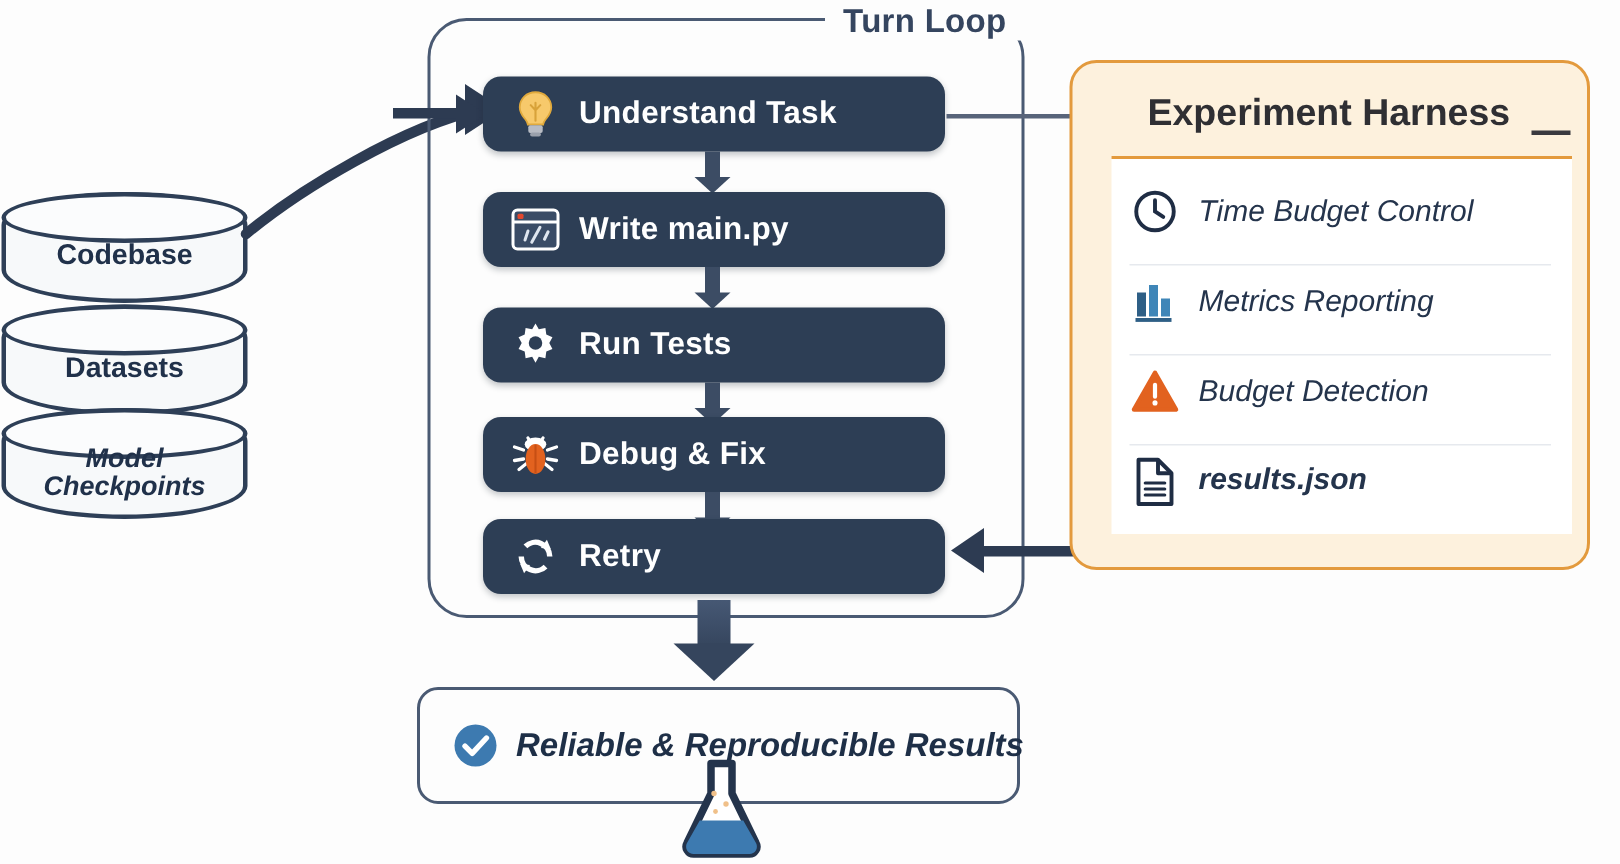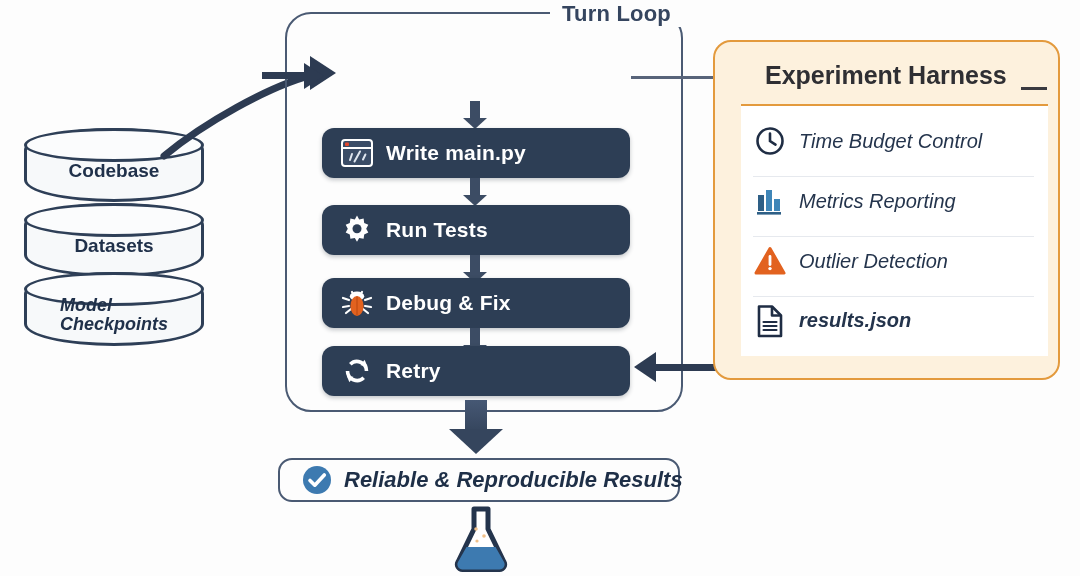--- a/index.html
+++ b/index.html
@@ -9,27 +9,27 @@
     font-family:"Liberation Sans", sans-serif;
     overflow:hidden;
   }
   #stage{position:relative;width:1080px;height:576px;}
 
   
   .abs{position:absolute;}
 
   
   .cyl{
-    position:absolute;left:24px;width:180px;height:74px;
+    position:absolute;left:1px;width:164px;height:74px;
     background:#f7f9fa;
     border:3px solid #2e3f57;
     border-radius:50%/22px;
     box-sizing:border-box;
     display:flex;align-items:center;justify-content:center;
-    text-align:left;
+    text-align:center;
     color:#20314a;
     font-size:19px;font-weight:700;
     line-height:1.05;
   }
   .cyl::before{
     content:"";position:absolute;left:-3px;right:-3px;top:-3px;height:34px;
     border:3px solid #2e3f57;border-radius:50%;
     background:#fbfcfd;box-sizing:border-box;
   }
   .cyl .lbl{position:relative;z-index:2;padding-top:12px;}
@@ -82,21 +82,21 @@
 
   
   #big-arrow-stem{position:absolute;left:465px;top:400px;width:22px;height:32px;
     background:linear-gradient(180deg,#465874,#35455d);}
   #big-arrow-head{position:absolute;left:449px;top:429px;width:0;height:0;
     border-left:27px solid transparent;border-right:27px solid transparent;
     border-top:25px solid #35455d;}
 
   
   #result-box{
-    position:absolute;left:278px;top:458px;width:402px;height:44px;
+    position:absolute;left:278px;top:458px;width:402px;height:78px;
     background:#fdfdfd;border:2.5px solid #4a5a73;border-radius:14px;
     box-sizing:border-box;display:flex;align-items:center;padding-left:22px;
   }
   #result-box .txt{
     font-size:22px;font-style:italic;font-weight:700;color:#1e2f47;
     margin-left:12px;white-space:nowrap;
   }
 
   
   #harness{
@@ -165,20 +165,31 @@
   </svg>
 
   <div id="turn-loop"></div>
   <div id="turn-loop-title">
     <span>Turn Loop</span>
   </div>
 
   <div id="loop-in-line" class="abs"></div>
   <div id="loop-in-head" class="abs"></div>
 
+  <div class="step" style="top:51px;">
+    <span class="ico">
+      <svg width="30" height="32" viewBox="0 0 30 32">
+        <path d="M15 1.5c-6 0-10.5 4.4-10.5 10 0 4 2.3 6.3 3.8 8.2 1 1.3 1.5 2.2 1.6 3.3h10.2c.1-1.1.6-2 1.6-3.3 1.5-1.9 3.8-4.2 3.8-8.2 0-5.6-4.5-10-10.5-10z" fill="#f7c96b" stroke="#e0a93c" stroke-width="1.2"></path>
+        <path d="M15 8.5v12M15 13.5l-3.2-3.4M15 13.5l3.2-3.4" stroke="#d8a23a" stroke-width="1.4" fill="none" stroke-linecap="round"></path>
+        <rect x="10.2" y="23.5" width="9.6" height="5.2" rx="1.4" fill="#b8bcc4"></rect>
+        <rect x="11.4" y="28.4" width="7.2" height="2.6" rx="1.3" fill="#9aa0ab"></rect>
+      </svg>
+    </span>
+    <span class="txt">Understand Task</span>
+  </div>
 
   <div class="vconn" style="top:101px;height:22px;"></div>
   <div class="vhead" style="top:118px;"></div>
 
   <div class="step" style="top:128px;">
     <span class="ico">
       <svg width="32" height="28" viewBox="0 0 32 28">
         <rect x="1" y="1" width="30" height="26" rx="3" fill="#3a4c66" stroke="#ffffff" stroke-width="2"></rect>
         <line x1="1" y1="9" x2="31" y2="9" stroke="#ffffff" stroke-width="2"></line>
         <rect x="4" y="3.5" width="4" height="3.5" rx="1" fill="#e2482f"></rect>
@@ -288,21 +299,21 @@
     </div>
 
     <div class="h-item">
       <span class="h-ico">
         <svg width="32" height="30" viewBox="0 0 32 30">
           <path d="M16 2.5L30 27H2z" fill="#e2621f" stroke="#e2621f" stroke-width="3" stroke-linejoin="round"></path>
           <path d="M16 10.5v8" stroke="#ffffff" stroke-width="2.8" stroke-linecap="round"></path>
           <circle cx="16" cy="22.6" r="1.7" fill="#ffffff"></circle>
         </svg>
       </span>
-      <span class="h-txt">Outlier Detection</span>
+      <span class="h-txt">Budget Detection</span>
     </div>
 
     <div class="h-item">
       <span class="h-ico">
         <svg width="28" height="32" viewBox="0 0 28 32">
           <path d="M3 1.5h13l9 9v20.5H3z" fill="#ffffff" stroke="#1f2d44" stroke-width="2.6" stroke-linejoin="round"></path>
           <path d="M16 1.5v9h9" fill="none" stroke="#1f2d44" stroke-width="2.6" stroke-linejoin="round"></path>
           <path d="M7.5 17h13M7.5 21h13M7.5 25h13" stroke="#1f2d44" stroke-width="2.1" stroke-linecap="round"></path>
         </svg>
       </span>

